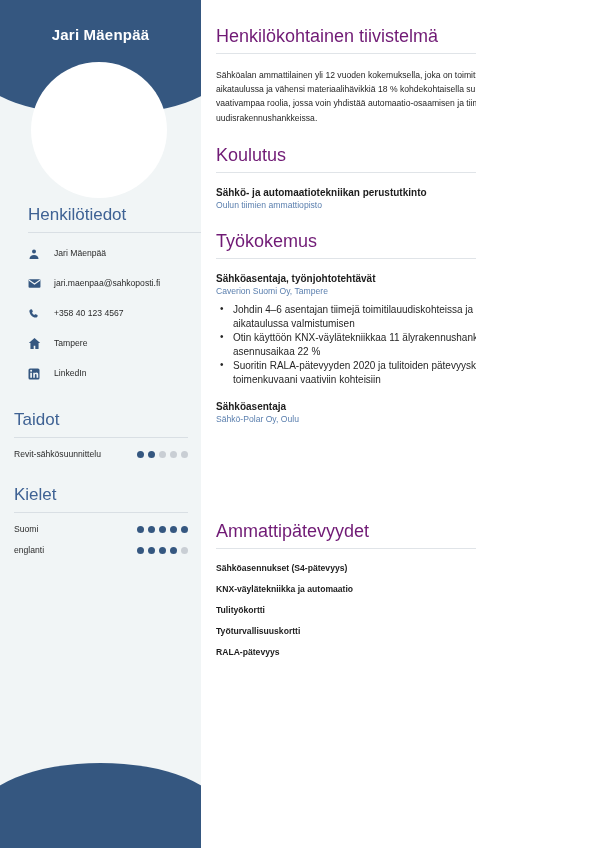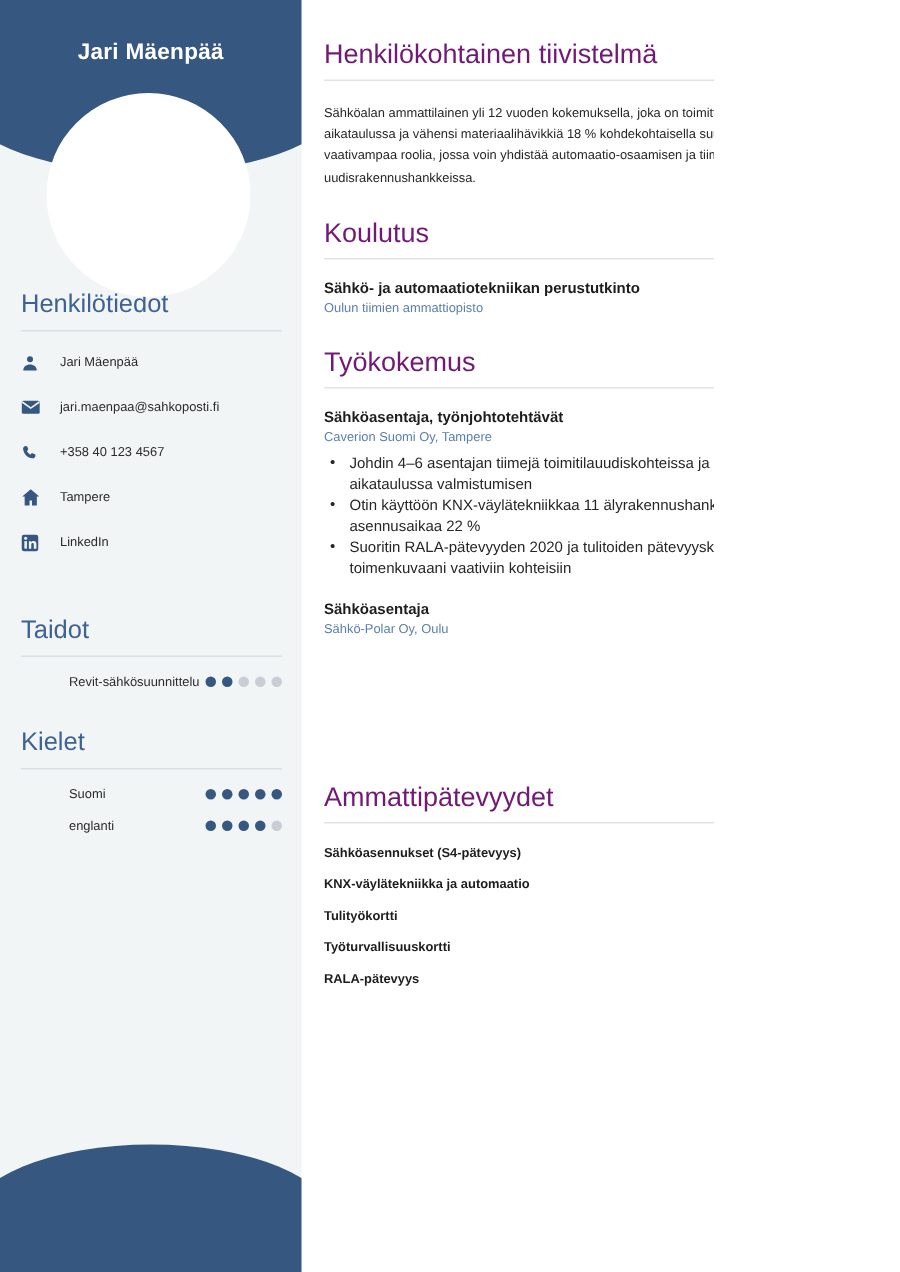--- a/index.html
+++ b/index.html
@@ -68,21 +68,20 @@
   }
   .contact-txt {
     font-size: 8.6px; color: #2b2b2b;
     line-height: 13px;
     padding-left: 4px;
   }
 
   .rate-row {
     display: flex; align-items: center; justify-content: space-between;
     margin-bottom: 11px;
-    margin-left: 32px;
   }
   .rate-label { font-size: 8.6px; color: #2b2b2b; }
   .dots { display: flex; gap: 4px; }
   .dot { width: 7px; height: 7px; border-radius: 50%; background: #c9ced4; }
   .dot.on { background: #355780; }
 
   
   .main { position: absolute; left: 216px; top: 0; width: 384px; height: 848px; }
   .sec { margin-bottom: 0; }
   .sec-h {
@@ -131,21 +130,21 @@
 <body>
 
 <div class="page">
 
   <aside class="sidebar">
     <div class="sidebar-top-blue"></div>
     <div class="sidebar-bottom-blue"></div>
     <div class="name">Jari Mäenpää</div>
     <div class="avatar"></div>
 
-    <div class="side-section" id="contact-section" style="top:193px;">
+    <div class="side-section" id="contact-section" style="top:205px;margin-left:14px;">
       <div class="side-h">Henkilötiedot</div>
       <div class="side-rule"></div>
       <div id="contact-list">
           <div class="contact-row">
             <span class="contact-ico">
               <svg width="12" height="12" viewBox="0 0 24 24" fill="currentColor">
                 <circle cx="12" cy="7" r="4"></circle>
                 <path d="M3 22c0-5 4-8 9-8s9 3 9 8z"></path>
               </svg>
             </span>

